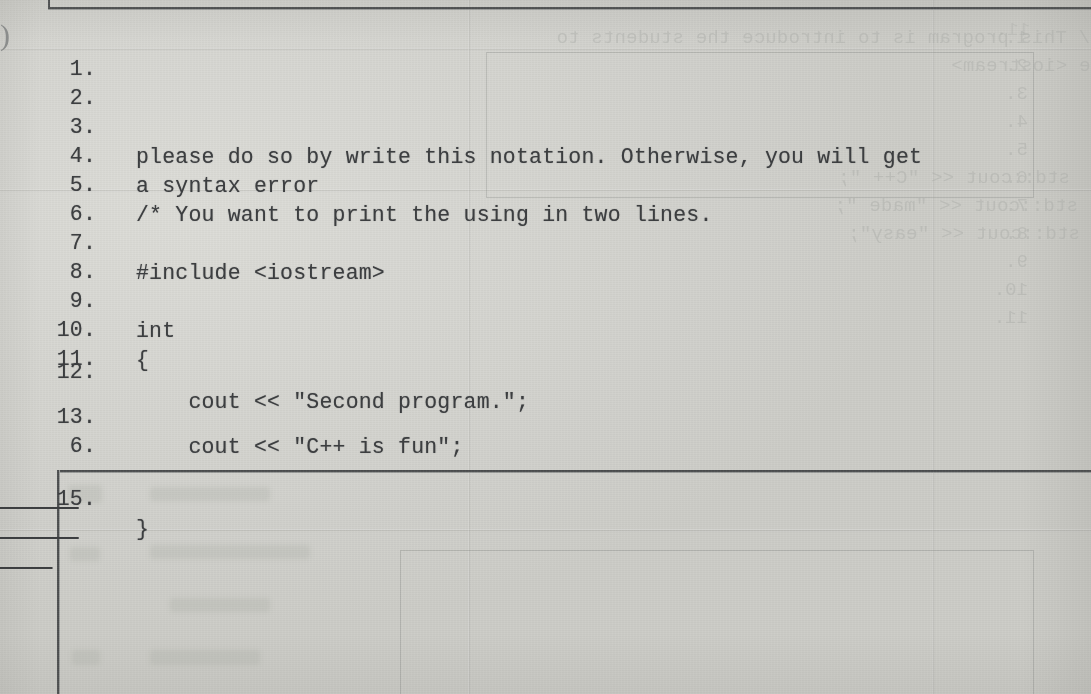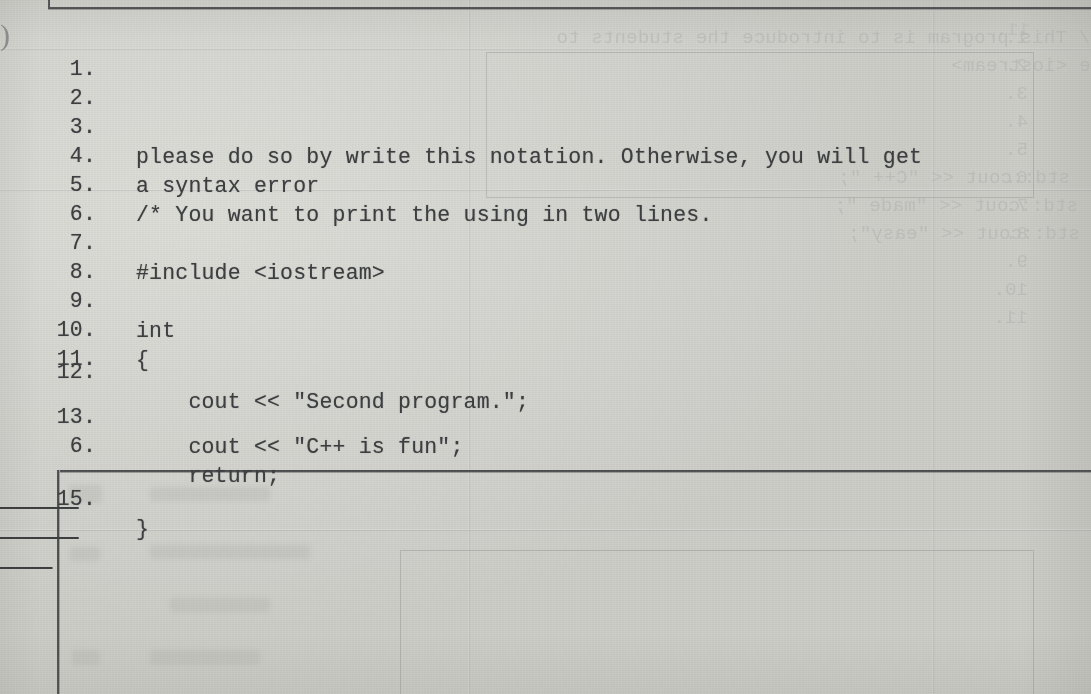--- a/index.html
+++ b/index.html
@@ -307,21 +307,20 @@
       <span class="src">    cout &lt;&lt; "Second program.";</span>
     </div>
 
     <div class="code-line" style="top:372px;">
       <span class="ln">13.</span>
       <span class="src">    cout &lt;&lt; "C++ is fun";</span>
     </div>
 
     <div class="code-line" style="top:401px;">
       <span class="ln">6.</span>
-      <span class="src">    return;</span>
     </div>
 
     <div class="code-line" style="top:454px;text-decoration:underline;">
       <span class="ln">15.</span>
       <span class="src">}</span>
     </div>
 
   </div>
 
   <div class="paper-grain"></div>

